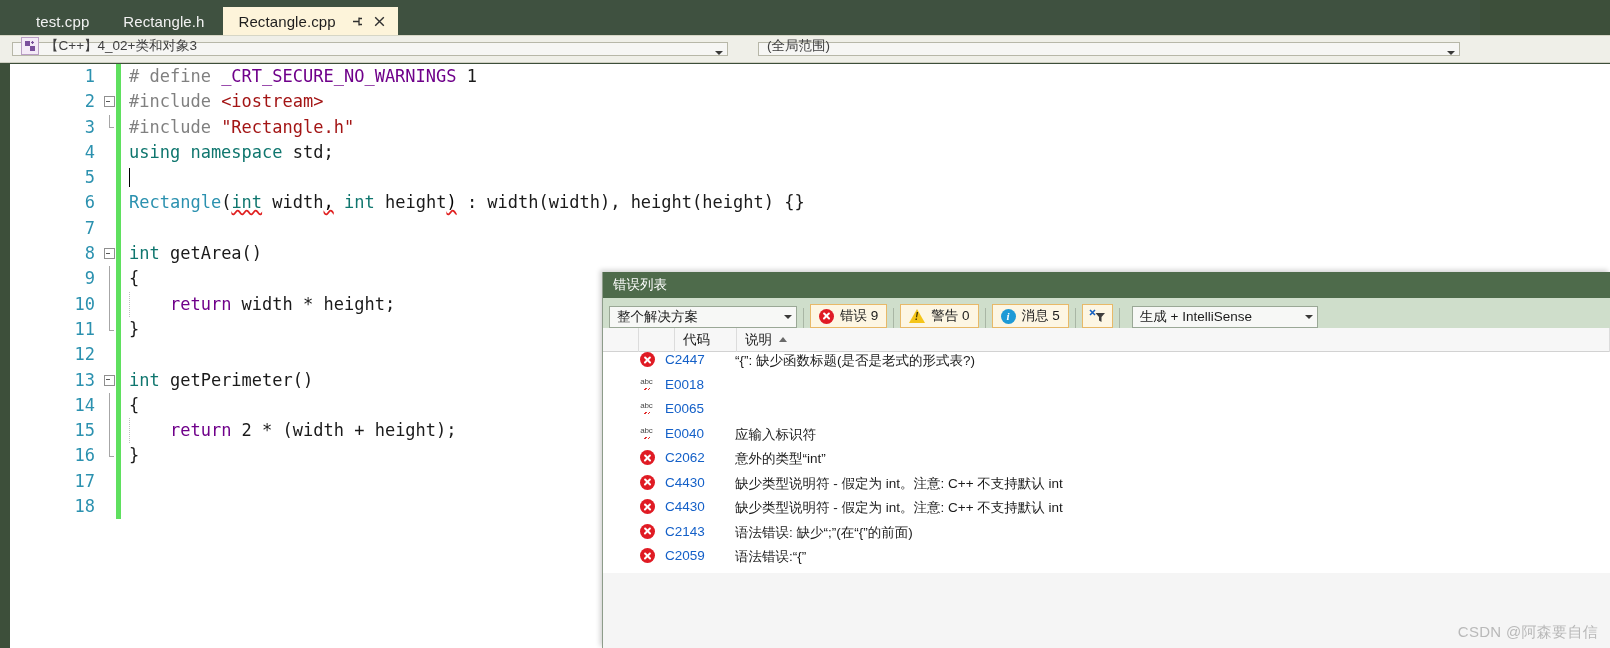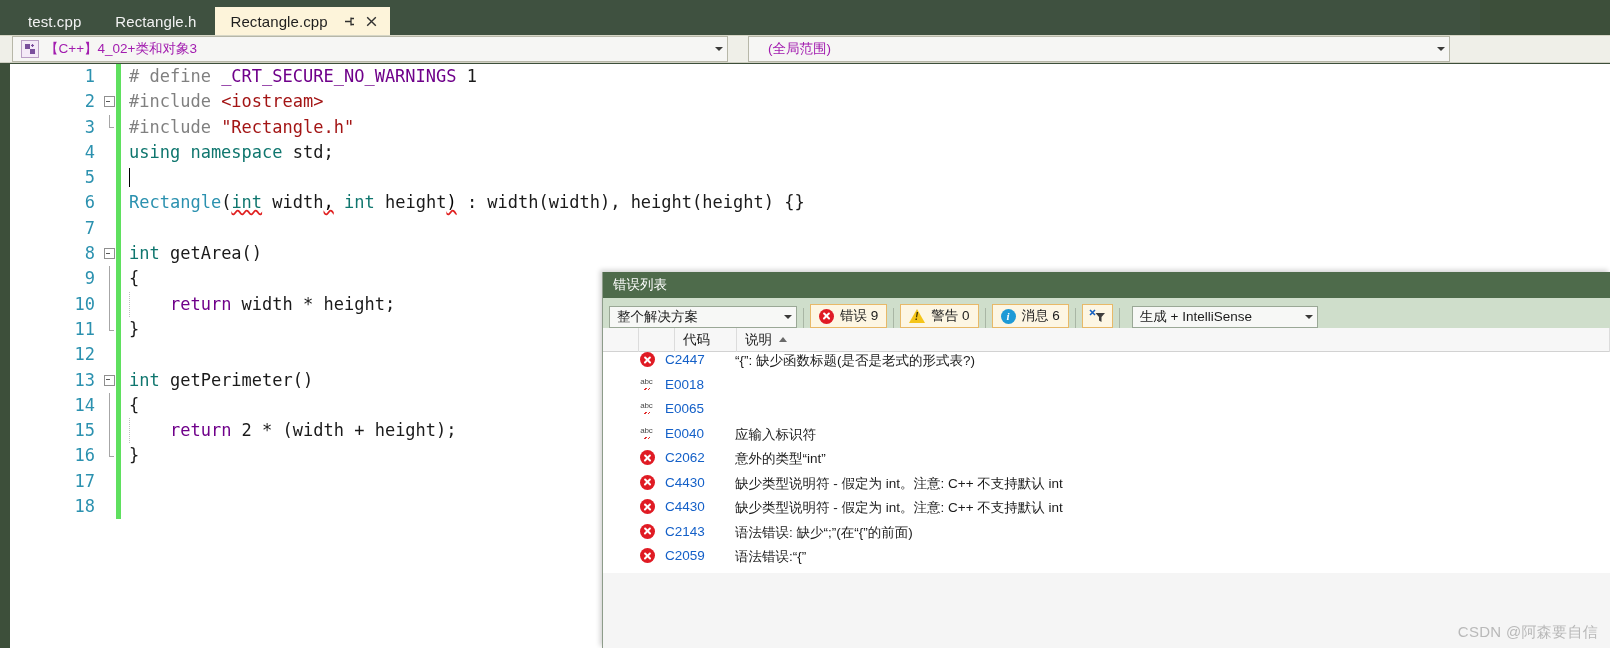--- a/index.html
+++ b/index.html
@@ -25,21 +25,21 @@
 
   
   #tabstrip {
     position: absolute;
     left: 0; top: 0;
     width: 1480px;
     height: 35px;
     background: #3f5140;
     display: flex;
     align-items: flex-end;
-    padding-left: 12px;
+    padding-left: 20px;
     box-sizing: border-box;
   }
   .tab {
     height: 28px;
     display: flex;
     align-items: center;
     padding: 0 16px;
     font-size: 15px;
     color: #f2f2f2;
     background: transparent;
@@ -73,32 +73,32 @@
     width: 1610px;
     height: 28px;
     background: #efefe8;
     border-top: 1px solid #d6d6c6;
     border-bottom: 1px solid #cfcfc2;
     display: flex;
     align-items: center;
     box-sizing: border-box;
   }
   .nav-combo {
-    height: 26px;
+    height: 14px;
     background: #f6f6f4;
     border: 1px solid #b7b7a8;
     display: flex;
-    align-items: center;
+    align-items: flex-end;
     box-sizing: border-box;
     font-size: 13.5px;
-    color: #a21caf;
+    color: #404040;
     position: relative;
   }
   #nav-combo-left { margin-left: 12px; width: 716px; }
-  #nav-combo-right { margin-left: 20px; width: 702px; padding-left: 11px; }
+  #nav-combo-right { margin-left: 30px; width: 702px; }
   .nav-combo .combo-label {
     flex: 1;
     padding-left: 8px;
     overflow: hidden;
     white-space: nowrap;
     display: flex;
     align-items: center;
     gap: 6px;
   }
   .ctx-icon {
@@ -671,21 +671,21 @@
 
       <div class="el-tbtn">
         <i class="ico-warn"></i>
         <span>警告 0</span>
       </div>
 
       <i class="sep"></i>
 
       <div class="el-tbtn">
         <i class="ico-info">i</i>
-        <span>消息 6</span>
+        <span>消息 5</span>
       </div>
 
       <i class="sep"></i>
 
       <div class="el-tbtn narrow">
         <span class="ico-filterx">
           <svg width="17" height="15" viewBox="0 0 17 15">
             <path d="M6.5 4 H16 L12.5 8 V13 L10 11.5 V8 Z" fill="#3d3d3d"></path>
             <path d="M1 1 L6 6 M6 1 L1 6" stroke="#1560c0" stroke-width="1.6"></path>
           </svg>

